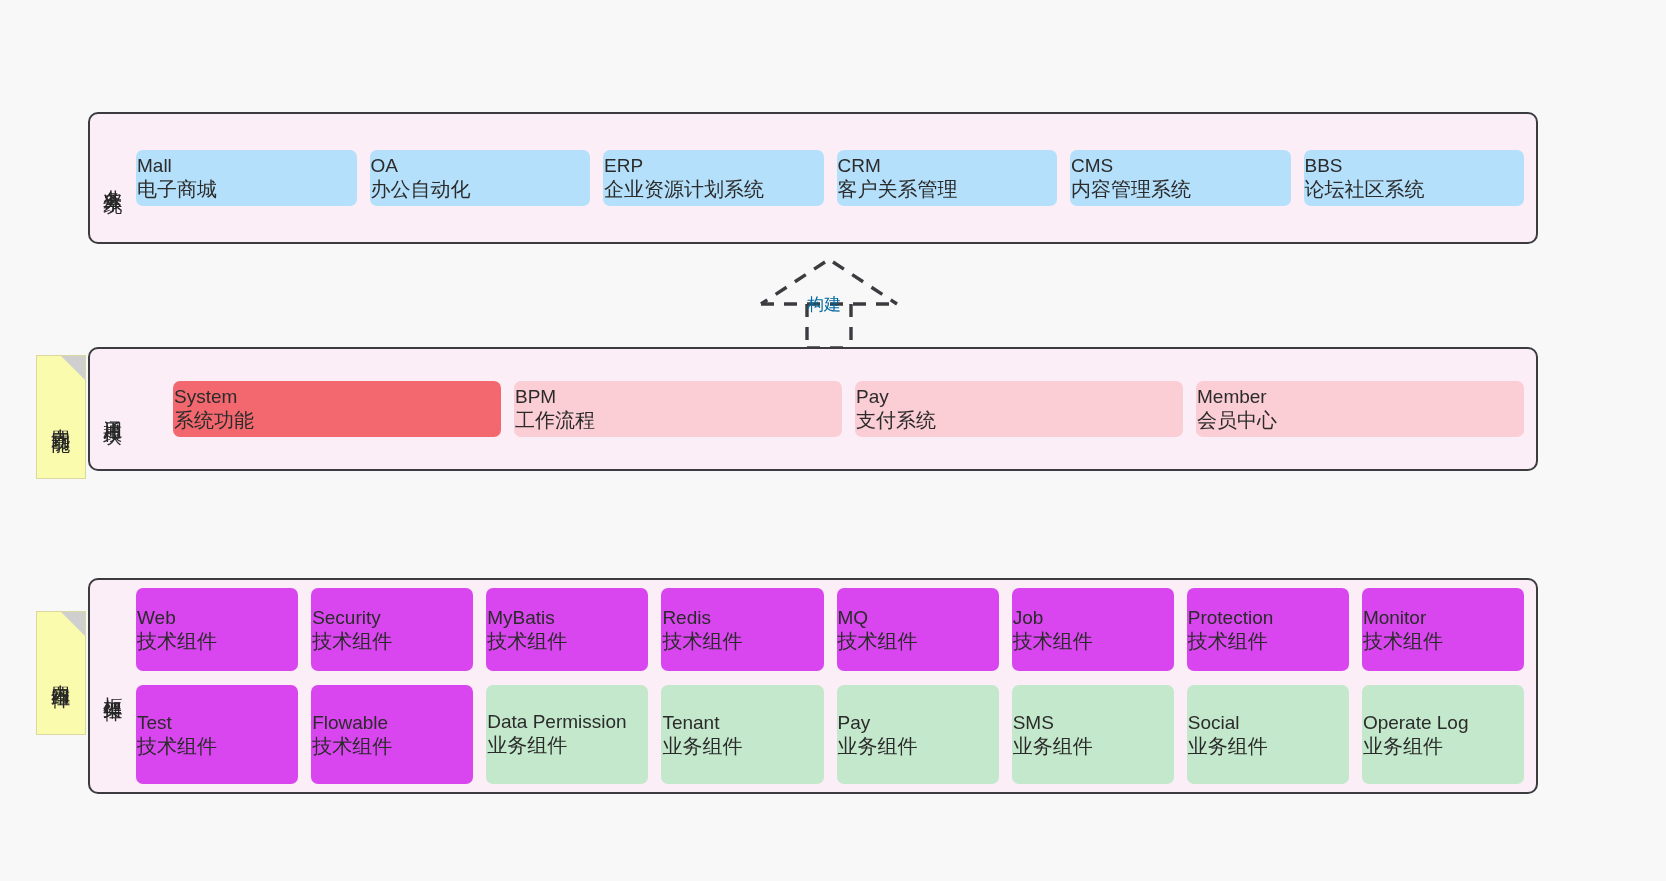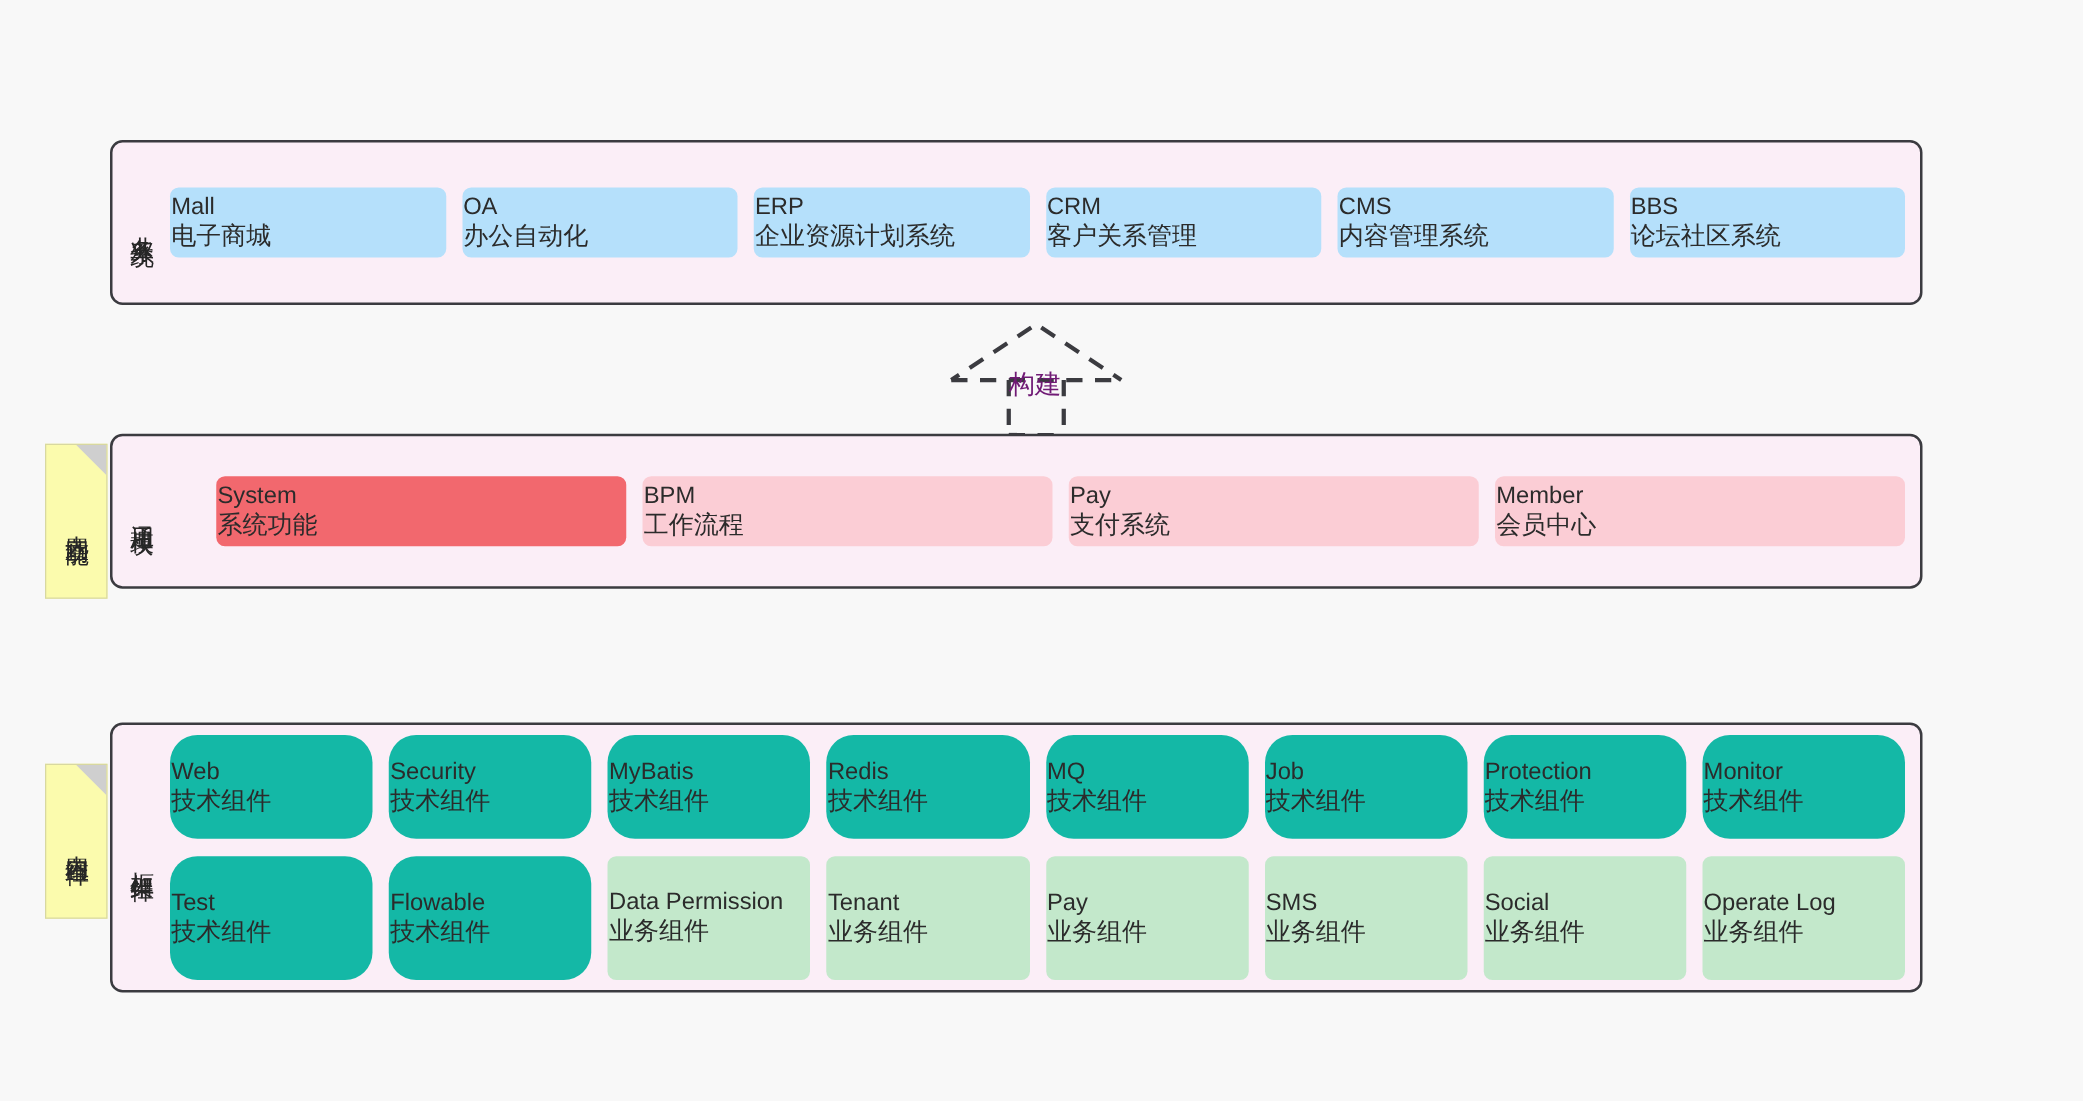--- a/index.html
+++ b/index.html
@@ -69,21 +69,21 @@
     color: #2b2b2b;
     line-height: 1.22;
     padding: 4px 1px;
   }
   .card .en { font-size: 19px; }
   .card .cn { font-size: 20px; }
 
   .card.blue      { background: #b5e0fb; }
   .card.red       { background: #f2686e; }
   .card.pink      { background: #fbcdd5; }
-  .card.green     { background: #14b8a6; border-radius: 22px; }
+  .card.green     { background: #d946ef; }
   .card.lightgreen{ background: #c3e8cb; }
 
   
   .note {
     position: absolute;
     background: #fbfbad;
     border: 1px solid #d8d8a0;
     display: flex;
     align-items: center;
     justify-content: center;
@@ -100,22 +100,22 @@
     width: 0; height: 0;
     border-left: 24px solid transparent;
     border-top: 24px solid #cfcfcf;
   }
 
   
   .uml-arrow { position: absolute; }
   .uml-arrow svg { display: block; overflow: visible; }
   .uml-arrow .alabel {
     position: absolute;
-    font-size: 21px;
-    color: #701a75;
+    font-size: 17px;
+    color: #0369a1;
     background: transparent;
     white-space: nowrap;
   }
 </style>
 </head>
 <body>
 
 <div id="canvas">
 
   <div class="layer" id="layer-business" style="left:88px; top:112px; width:1450px; height:132px;">

